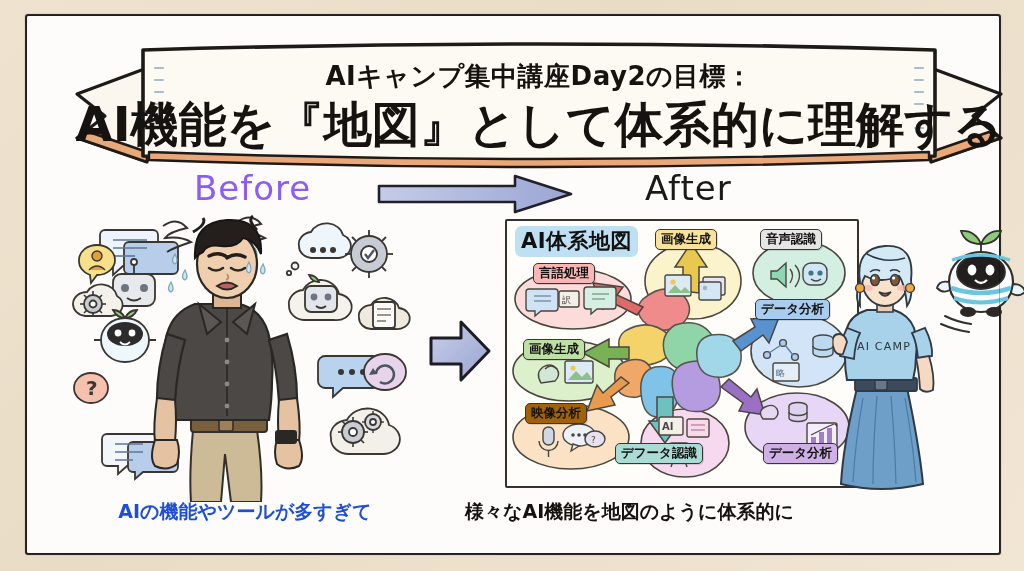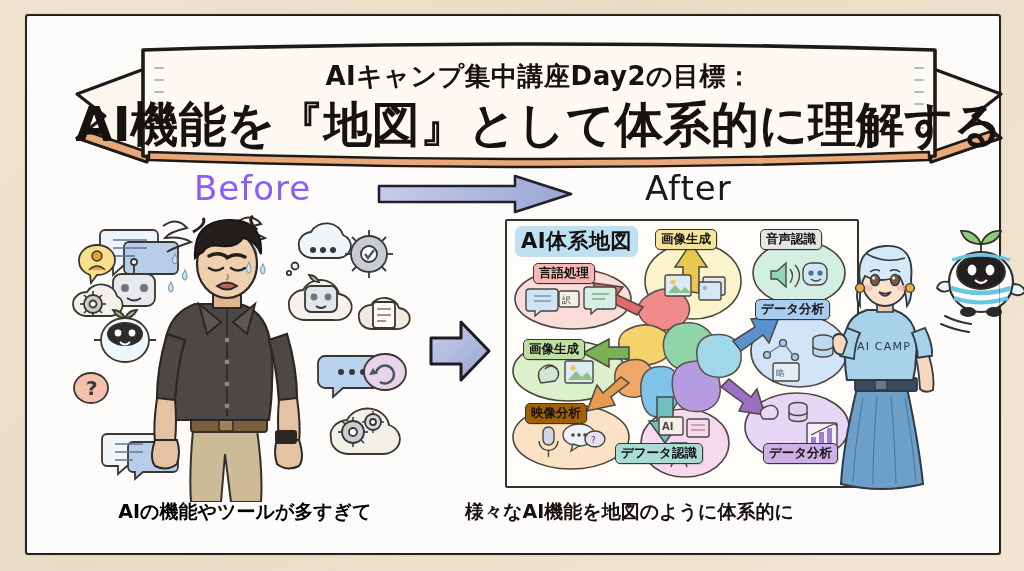--- a/index.html
+++ b/index.html
@@ -45,21 +45,21 @@
     position:absolute;left:478px;top:203px;width:350px;height:265px;
     border:2.5px solid #35312c;background:#fffdf9;border-radius:2px;overflow:hidden;
   }
 
   .girl{position:absolute;left:806px;top:222px;width:106px;height:262px;}
   .robot{position:absolute;left:908px;top:210px;width:92px;height:108px;}
 
   
   .cap-left{
     position:absolute;left:48px;top:482px;width:340px;text-align:center;
-    font-size:19px;line-height:1.45;color:#000000;font-weight:bold;
+    font-size:19px;line-height:1.45;color:#1d4ed8;font-weight:bold;
   }
   .cap-right{
     position:absolute;left:438px;top:482px;width:390px;text-align:left;
     font-size:19px;line-height:1.45;color:#15120f;font-weight:bold;
   }
 
   
   .chip{
     position:absolute;border:1.6px solid #3a352f;border-radius:5px;
     font-size:12.5px;font-weight:bold;color:#141210;

